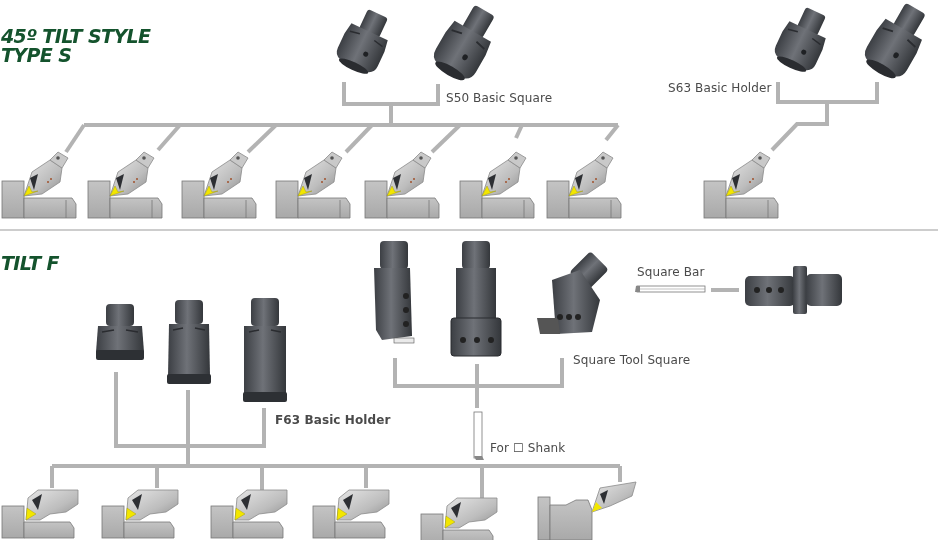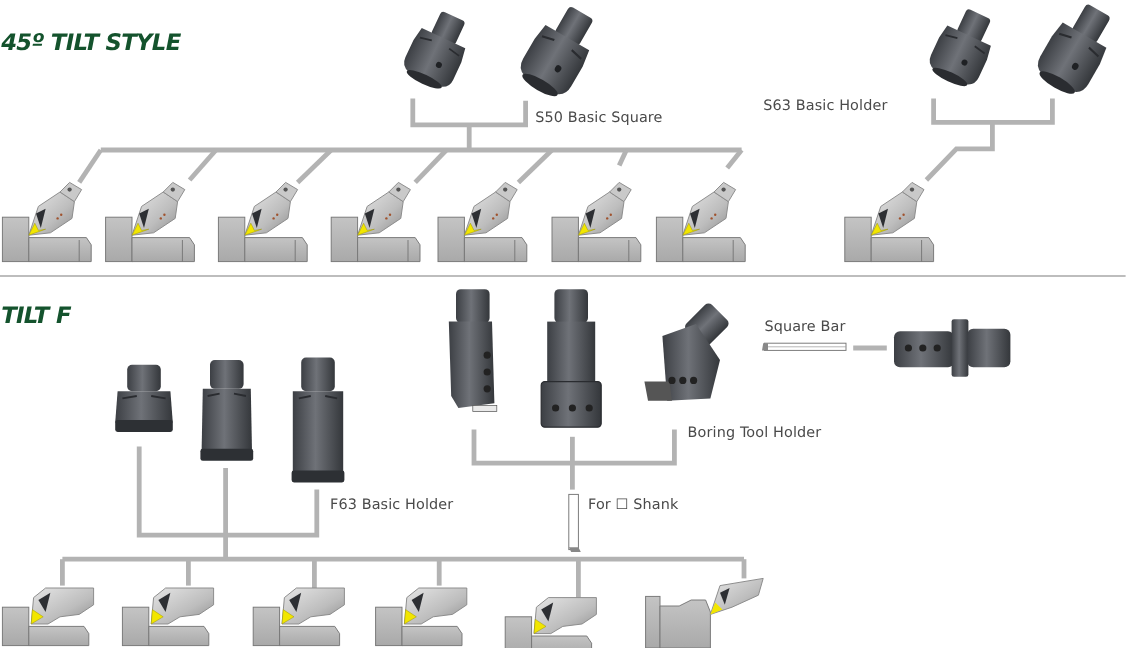--- a/index.html
+++ b/index.html
@@ -6,30 +6,31 @@
   body{width:940px;height:540px;position:relative;overflow:hidden;font-family:"DejaVu Sans",sans-serif;}
   .heading{position:absolute;left:1px;font-family:"DejaVu Sans",sans-serif;font-weight:bold;font-style:italic;color:#14532d;font-size:19px;line-height:19px;letter-spacing:-0.6px;}
   .label{position:absolute;font-family:"DejaVu Sans",sans-serif;font-size:12px;color:#4a4a4a;white-space:nowrap;letter-spacing:0.1px;}
   svg{position:absolute;left:0;top:0;}
 </style>
 </head>
 <body>
 
 <div class="heading" style="top:27px;">
   <div>45º TILT STYLE</div>
+  <div>TYPE S</div>
 </div>
 <div class="heading" style="top:254px;">
   <div>TILT F</div>
 </div>
 
 <div class="label" style="left:446px;top:91px;">S50 Basic Square</div>
-<div class="label" style="left:636px;top:81px;text-align:center;">S63 Basic Holder</div>
-<div class="label" style="left:275px;top:413px;">F63 Basic Holder</div>
-<div class="label" style="left:573px;top:353px;">Boring Tool Holder</div>
-<div class="label" style="left:490px;top:413px;">For ☐ Shank</div>
+<div class="label" style="left:668px;top:81px;text-align:center;">S63 Basic Holder</div>
+<div class="label" style="left:275px;top:413px;font-weight:bold;">F63 Basic Holder</div>
+<div class="label" style="left:573px;top:353px;">Square Tool Square</div>
+<div class="label" style="left:490px;top:441px;">For ☐ Shank</div>
 <div class="label" style="left:637px;top:265px;">Square Bar</div>
 
 <svg width="940" height="540" viewBox="0 0 940 540">
   <defs>
     <linearGradient id="gHolder" x1="0" x2="1" y1="0" y2="0">
       <stop offset="0" stop-color="#3c3f44"></stop>
       <stop offset="0.45" stop-color="#6f7278"></stop>
       <stop offset="1" stop-color="#34373b"></stop>
     </linearGradient>
     <linearGradient id="gTool" x1="0" x2="1" y1="0" y2="1">

